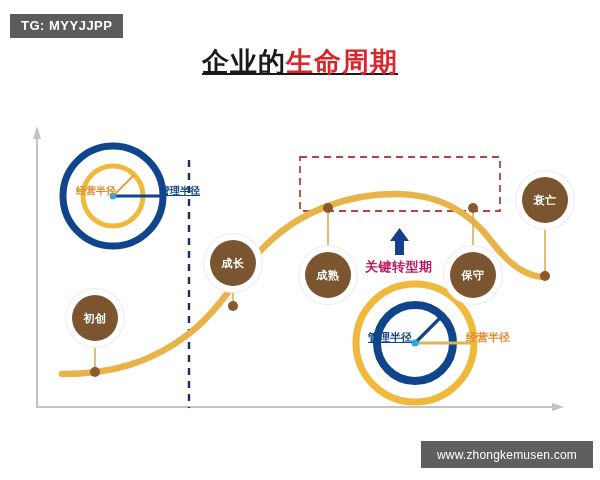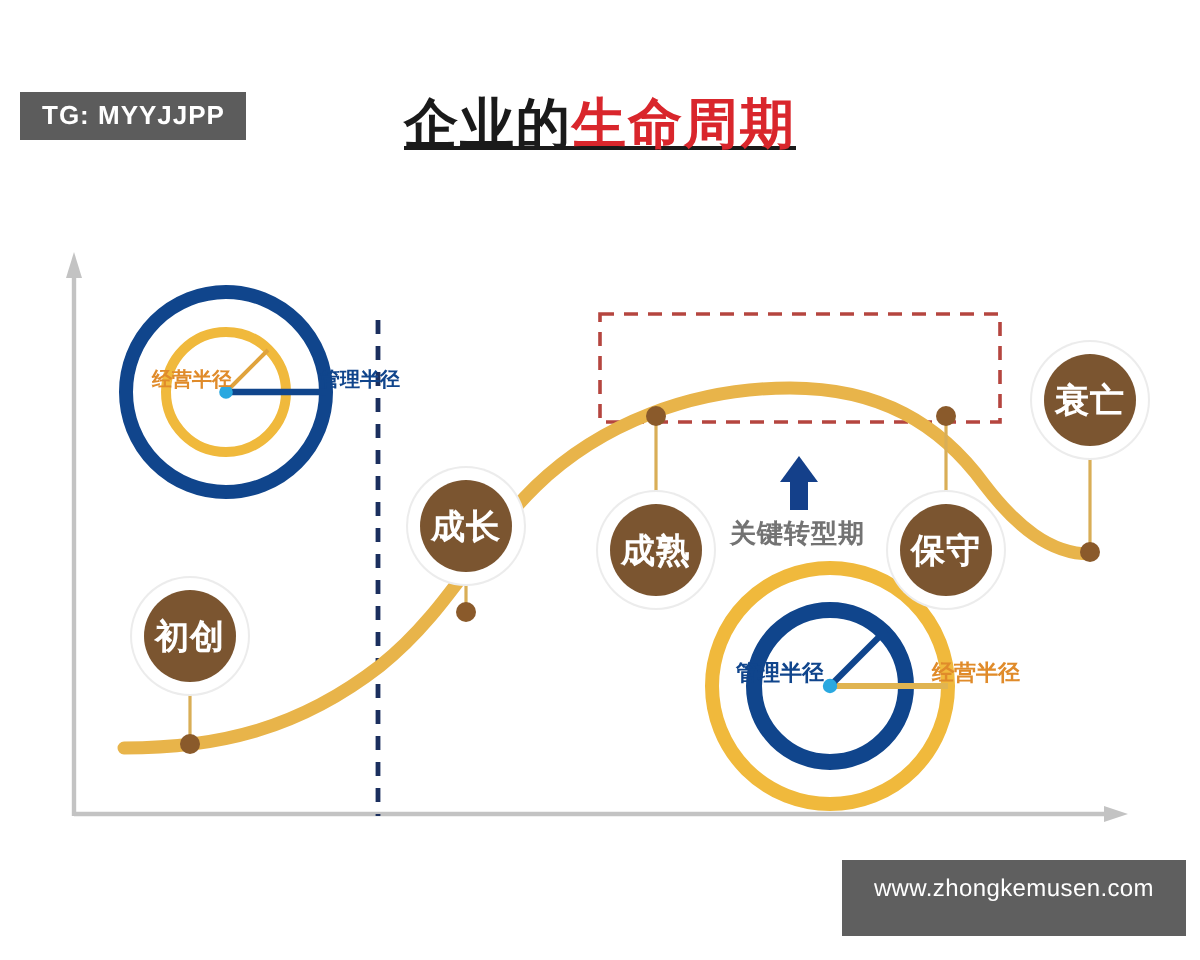--- a/index.html
+++ b/index.html
@@ -23,31 +23,30 @@
     left: 10px;
     top: 14px;
     background: #5c5c5c;
     color: #ffffff;
     font-size: 13px;
     font-weight: bold;
     letter-spacing: 0.5px;
     padding: 5px 11px 6px 11px;
     line-height: 1;
     white-space: nowrap;
-    margin-top: 32px;
   }
   .wm-site {
     position: absolute;
     right: 7px;
     bottom: 12px;
     background: #5f5f5f;
     color: #ffffff;
     font-size: 12px;
     letter-spacing: 0.2px;
-    padding: 8px 16px 18px 16px;
+    padding: 8px 16px 7px 16px;
     line-height: 1;
     white-space: nowrap;
   }
   
   .title {
     position: absolute;
     left: 0;
     top: 48px;
     width: 600px;
     text-align: center;
@@ -71,46 +70,46 @@
   }
 
   
   .badge {
     position: absolute;
     width: 46px;
     height: 46px;
     border-radius: 50%;
     background: #7b5530;
     color: #ffffff;
-    font-size: 17px;
+    font-size: 11px;
     font-weight: bold;
     display: flex;
     align-items: center;
     justify-content: center;
     letter-spacing: 0.5px;
     box-shadow: 0 0 0 6px rgba(255,255,255,0.96), 0 0 0 7px #ececec, 0 2px 5px rgba(0,0,0,0.13);
     white-space: nowrap;
     z-index: 6;
   }
   
   .ringlabel {
     position: absolute;
     font-size: 10px;
     font-weight: bold;
     line-height: 1.12;
     text-align: center;
     white-space: nowrap;
     z-index: 5;
   }
-  .ringlabel.nav { color: #10458c; }
+  .ringlabel.nav { color: #10458c; text-decoration: underline; }
   .ringlabel.gold { color: #e08b2a; }
 
   .transition-label {
     position: absolute;
-    color: #737373;
+    color: #be185d;
     font-size: 13px;
     font-weight: bold;
     letter-spacing: 0.5px;
     white-space: nowrap;
     z-index: 5;
   }
 </style>
 </head>
 <body>
 

